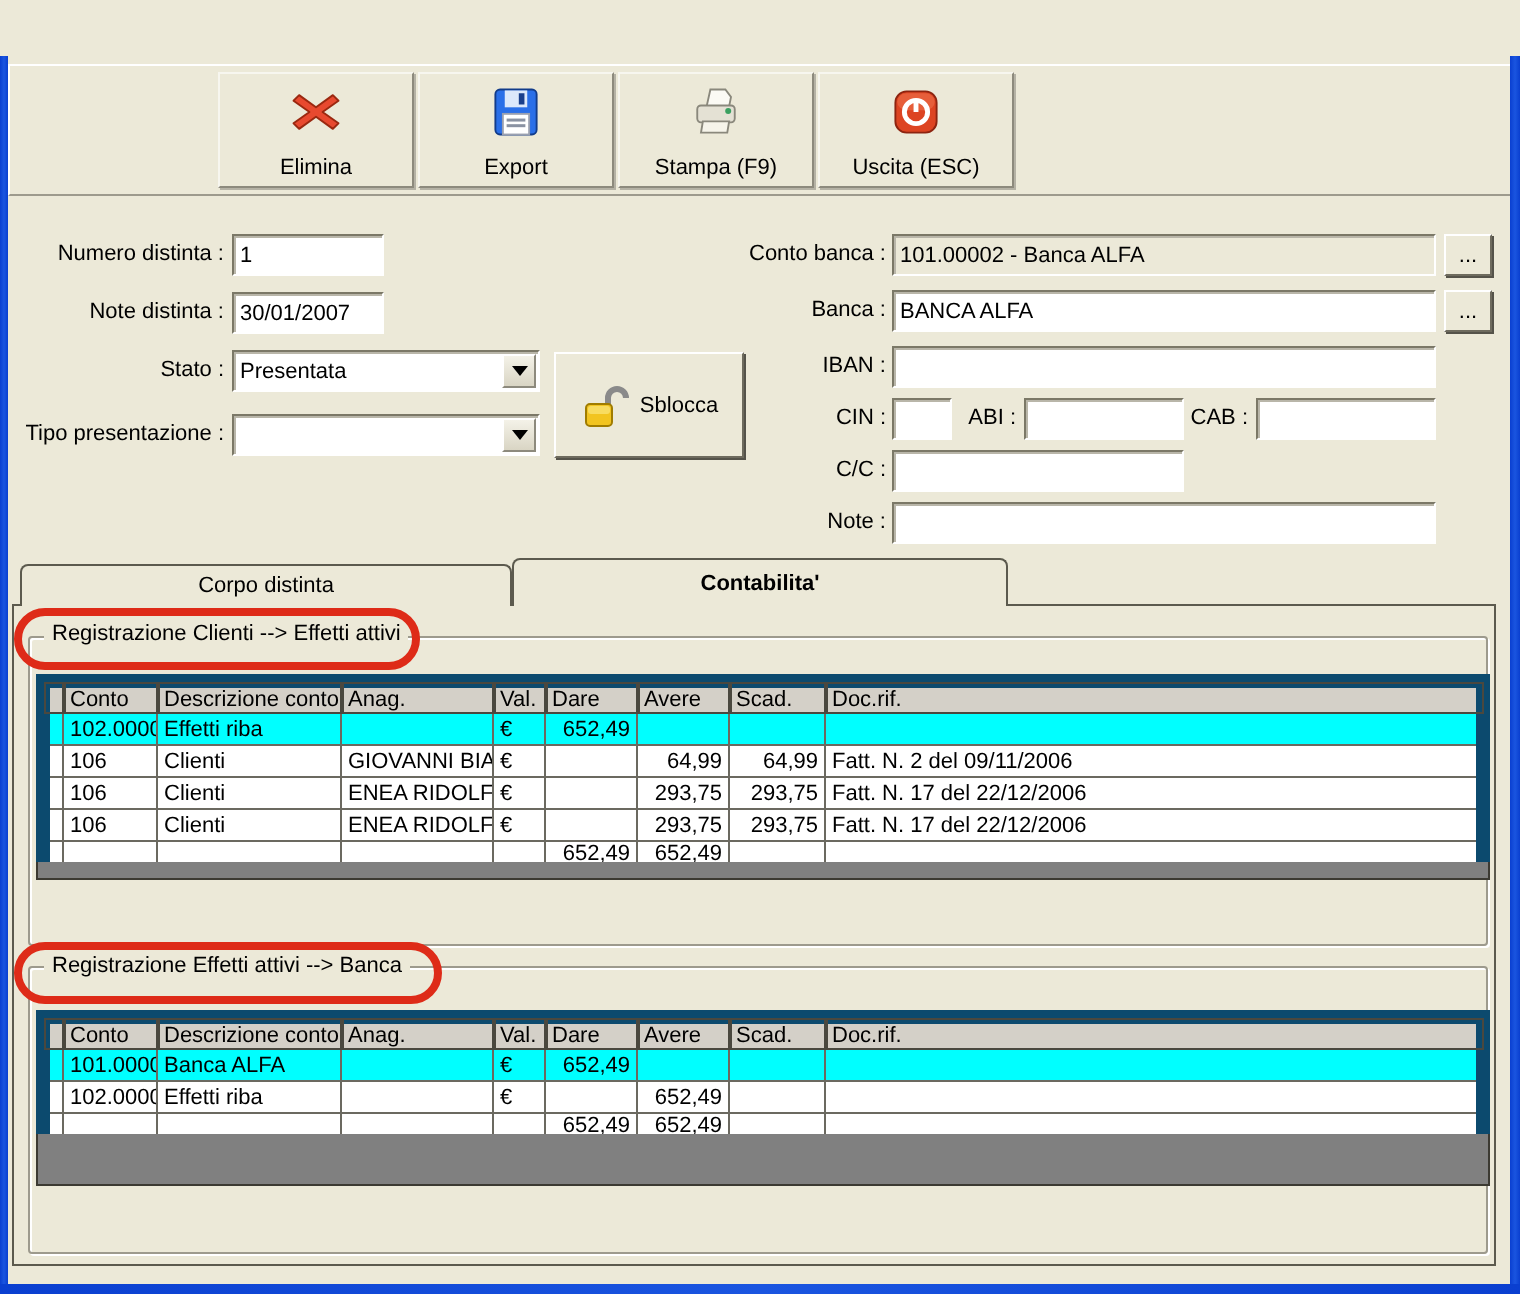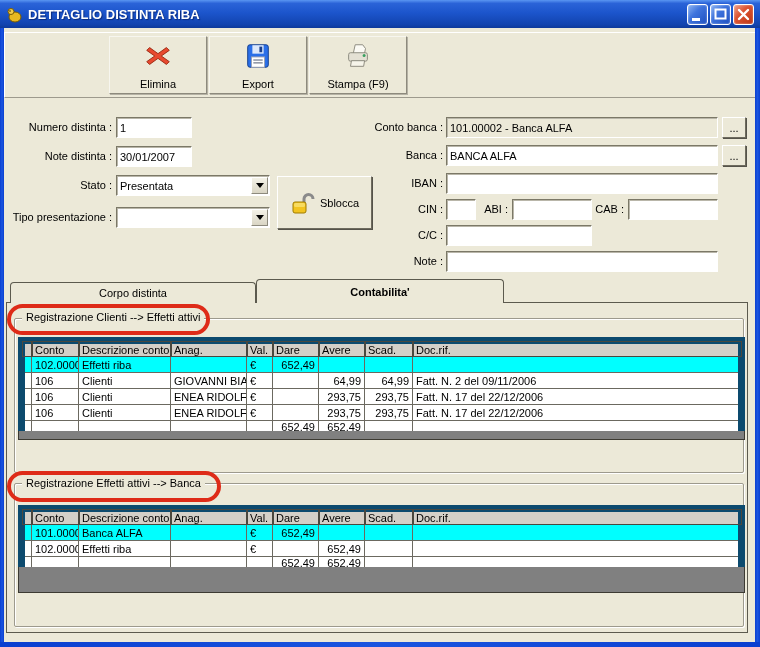--- a/index.html
+++ b/index.html
@@ -65,43 +65,20 @@
   
   .annot{position:absolute;border:4px solid #de2b18;border-radius:16px;z-index:10;pointer-events:none;}
   .clientbg{position:absolute;left:4px;top:28px;width:751px;height:614px;background:#ece9d8;}
 </style>
 </head>
 <body>
 
 <div class="win">
   <div class="clientbg"></div>
 
-  <div class="titlebar">
-    <svg class="app-icon" viewBox="0 0 17 17">
-      <ellipse cx="9" cy="11" rx="6" ry="5" fill="#e8b820" stroke="#7a5c00"></ellipse>
-      <circle cx="5" cy="5.5" r="3" fill="#f2cc48" stroke="#7a5c00"></circle>
-      <circle cx="4" cy="5" r="0.8" fill="#3a2a00"></circle>
-    </svg>
-    <div class="title">DETTAGLIO DISTINTA RIBA</div>
-    <div class="winbtn">
-      <svg width="19" height="19">
-          <rect x="4" y="13" width="8" height="3" fill="#fff"></rect>
-        </svg>
-    </div>
-    <div class="winbtn">
-      <svg width="19" height="19">
-          <rect x="4.5" y="4.5" width="10" height="9" fill="none" stroke="#fff" stroke-width="2"></rect>
-        </svg>
-    </div>
-    <div class="winbtn close">
-      <svg width="19" height="19">
-          <path d="M5 5 L14 14 M14 5 L5 14" stroke="#fff" stroke-width="2.4" stroke-linecap="round"></path>
-        </svg>
-    </div>
-  </div>
 
   <div class="toolbar">
     <div class="toolbtn" style="left:204px;">
       <svg class="ticon" viewBox="0 0 32 32">
         <rect x="5" y="4" width="22" height="24" rx="2.5" fill="#2a6fe8" stroke="#123c8a"></rect>
         <rect x="10" y="4.5" width="12" height="9" fill="#dce8fb"></rect>
         <rect x="17.5" y="6" width="3" height="6" fill="#1a3f8c"></rect>
         <rect x="9" y="17" width="14" height="11" fill="#fff" stroke="#9aa0b0"></rect>
         <rect x="11" y="19.5" width="10" height="1.6" fill="#8a92a2"></rect>
         <rect x="11" y="22.5" width="10" height="1.6" fill="#8a92a2"></rect>
@@ -116,20 +93,29 @@
     </div>
     <div class="toolbtn" style="left:304px;">
       <svg class="ticon" viewBox="0 0 32 32">
         <path d="M11 13 L13 4 L21 4 L24 8 L23 13" fill="#fbfaf4" stroke="#8a887c"></path>
         <rect x="6" y="12.5" width="20" height="9" rx="2" fill="#e4e1d4" stroke="#8a887c"></rect>
         <path d="M9 21 L8 27 L22 27 L23 21 Z" fill="#f6f4ea" stroke="#8a887c"></path>
         <circle cx="22.5" cy="15.5" r="1.6" fill="#3aa060"></circle>
       </svg>
       <span class="tlabel">Stampa (F9)</span>
     </div>
+    <div class="toolbtn" style="left:404px;">
+      <svg class="ticon" viewBox="0 0 32 32">
+        <rect x="5" y="5" width="22" height="22" rx="6" fill="#dd4422" stroke="#8d2410"></rect>
+        <rect x="6" y="6" width="20" height="9" rx="5" fill="#ea6a44" opacity="0.7"></rect>
+        <circle cx="16" cy="16" r="6.2" fill="none" stroke="#fff" stroke-width="2.6"></circle>
+        <rect x="14.7" y="9" width="2.6" height="7" fill="#fff"></rect>
+      </svg>
+      <span class="tlabel">Uscita (ESC)</span>
+    </div>
   </div>
 
   <div class="flabel" style="left:8px;top:121px;width:104px;">Numero distinta :</div>
   <input class="tfield" style="left: 116px; top: 117px; width: 76px;" value="1">
   <div class="flabel" style="left:8px;top:150px;width:104px;">Note distinta :</div>
   <input class="tfield" style="left: 116px; top: 146px; width: 76px;" value="30/01/2007">
   <div class="flabel" style="left:8px;top:179px;width:104px;">Stato :</div>
   <div class="combo" style="left:116px;top:175px;width:154px;">
     <span class="cval">Presentata</span>
     <span class="carrow">

